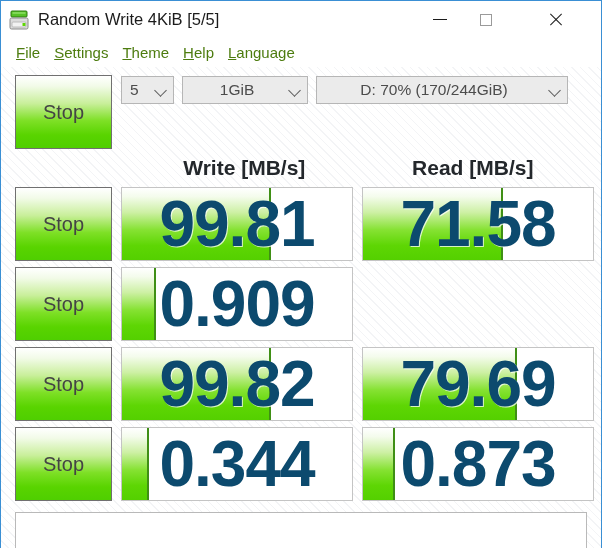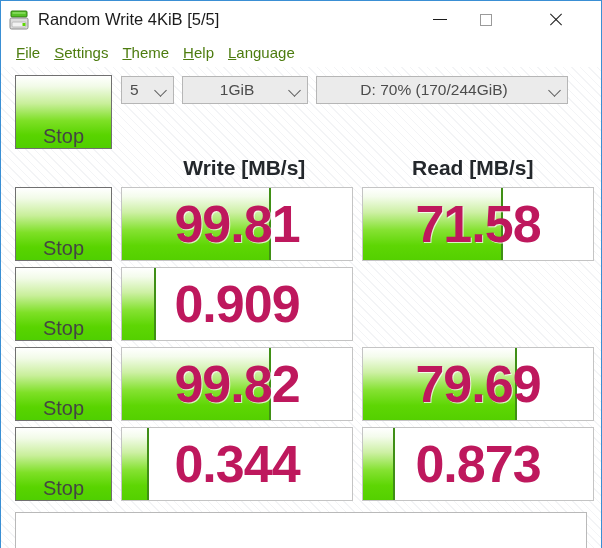--- a/index.html
+++ b/index.html
@@ -184,21 +184,21 @@
   .stop-btn {
     box-sizing: border-box;
     width: 97px;
     height: 74px;
     flex: 0 0 97px;
     border: 1px solid #707070;
     background: linear-gradient(to bottom,
         #ffffff 0%, #f2fbe8 14%, #c9ef9b 38%,
         #7ee026 62%, #59d400 82%, #4fcf00 100%);
     display: flex;
-    align-items: flex-end;
+    align-items: center;
     justify-content: center;
     color: #444444;
     font-size: 20px;
   }
   #toolbar-stop { margin-right: 9px; }
 
   .result-cell {
     box-sizing: border-box;
     width: 232px;
     height: 74px;
@@ -216,23 +216,23 @@
         #ffffff 0%, #f4fcec 12%, #cdf0a4 34%,
         #86e233 58%, #5ed604 80%, #54d000 100%);
     border-right: 2px solid #3f8f15;
   }
   .result-cell .val {
     position: absolute;
     left: 0; right: 0; top: 0; bottom: 0;
     display: flex;
     align-items: center;
     justify-content: center;
-    font-size: 52px;
+    font-size: 64px;
     font-weight: bold;
-    color: #be185d;
+    color: #0c4a6e;
     letter-spacing: -1px;
     text-shadow: 1px 1px 0 rgba(255,255,255,0.75);
   }
 
   
   #comment-box {
     box-sizing: border-box;
     height: 46px;
     margin-top: 5px;
     border: 1px solid #b9b9b9;

